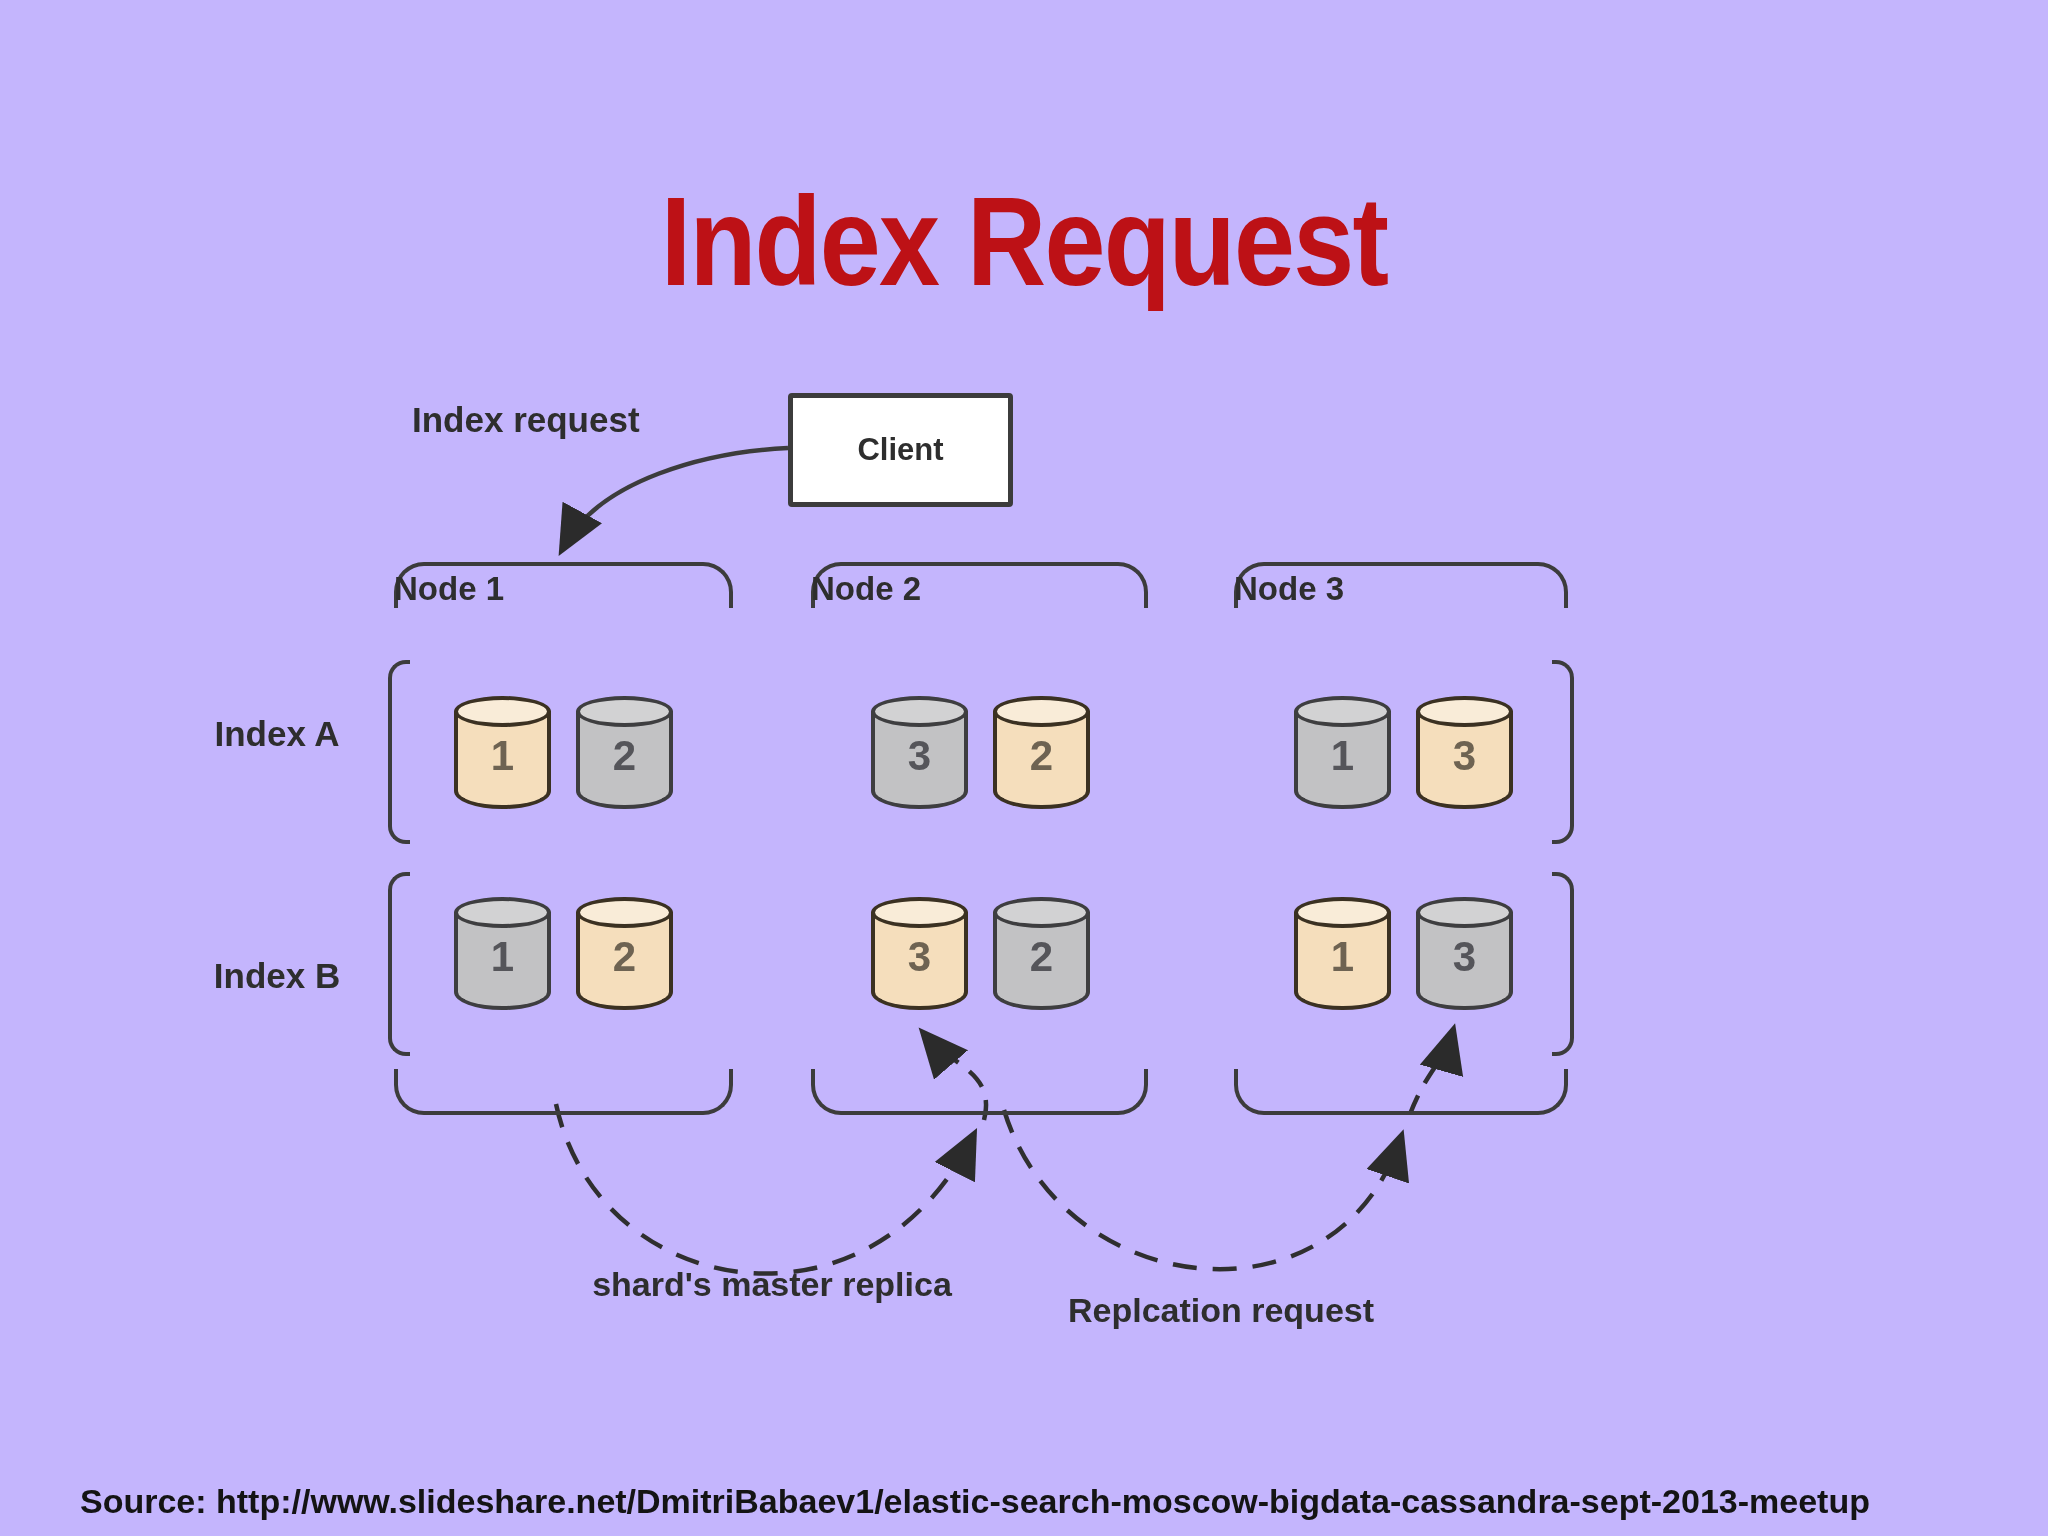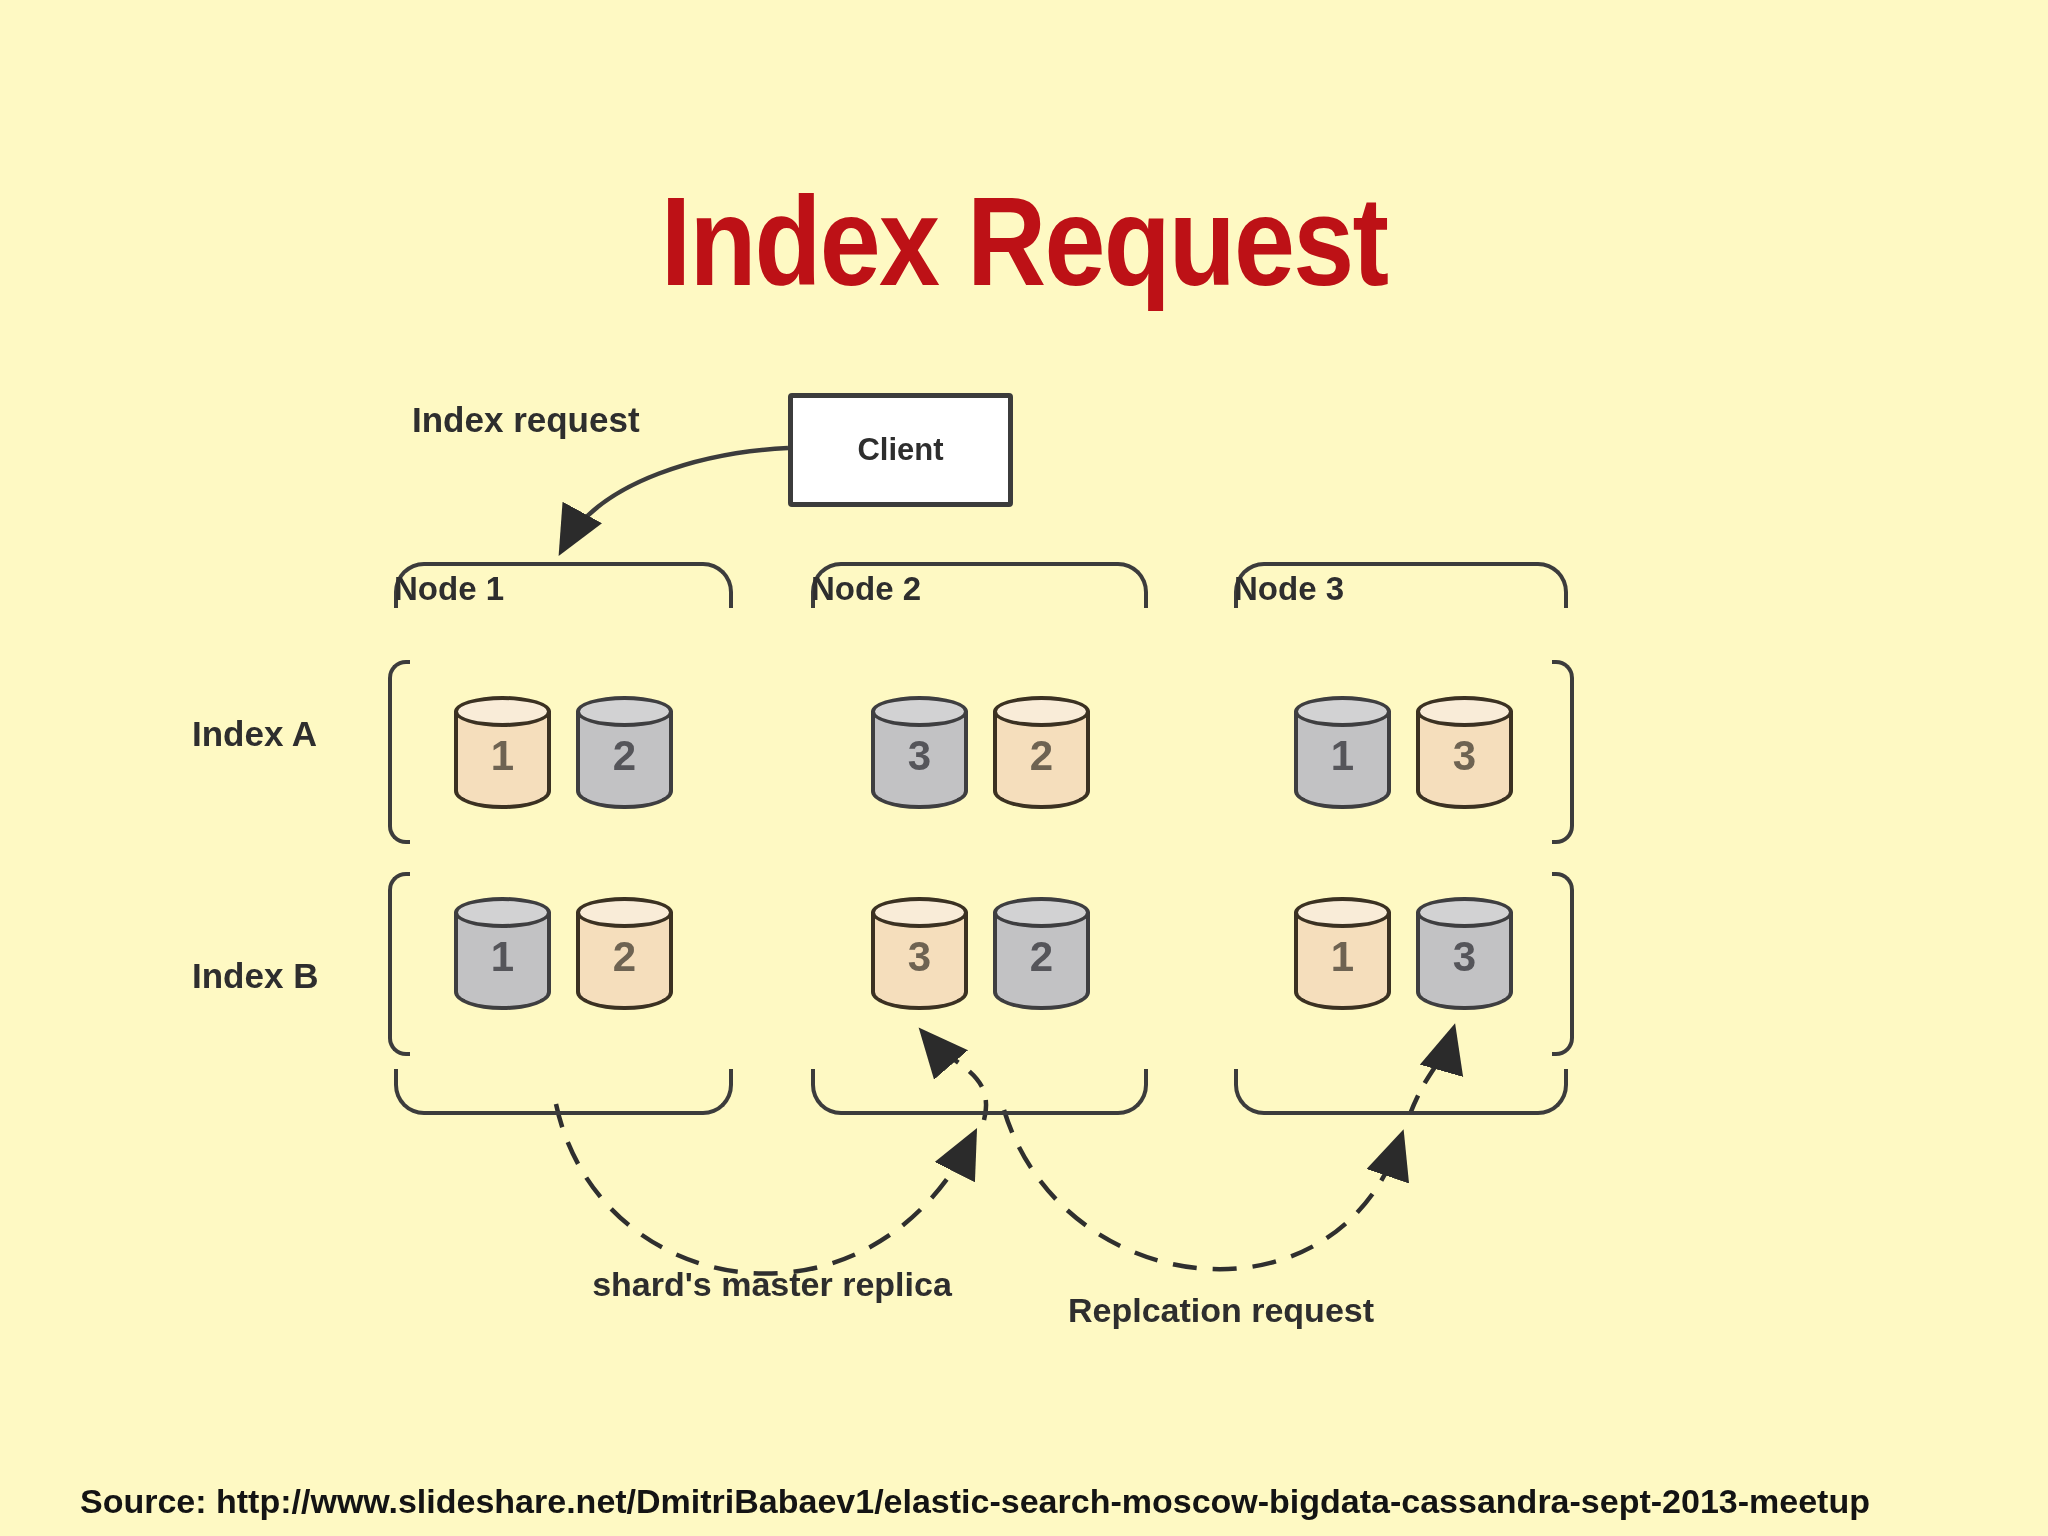--- a/index.html
+++ b/index.html
@@ -1,31 +1,31 @@
 <!DOCTYPE html>
 <html><head>
 <meta charset="utf-8">
 <style>
   :root{
     --line:#3c3c3c;
     --ink:#2e2e2e;
   }
   html,body{margin:0;padding:0;background:#ffffff;}
   body{font-family:"Liberation Sans", sans-serif;}
-  .slide{position:relative;width:2048px;height:1536px;background:#fef9c3;overflow:hidden;}
+  .slide{position:relative;width:2048px;height:1536px;background:#c4b5fd;overflow:hidden;}
 
   .page-title{
     position:absolute;left:0;right:0;top:84px;
     text-align:center;font-size:126px;font-weight:700;line-height:1.18;
     letter-spacing:-2px;transform:scaleX(0.87);
   }
 
   .diagram-label{position:absolute;color:var(--ink);font-weight:700;}
   .index-request-label{left:412px;top:400px;font-size:35px;}
-  .index-row-label{width:170px;text-align:left;font-size:35px;}
+  .index-row-label{width:170px;text-align:center;font-size:35px;}
   .index-a-label{left:192px;top:714px;}
   .index-b-label{left:192px;top:956px;}
 
   .client-box{
     position:absolute;left:788px;top:393px;width:215px;height:104px;
     border:5px solid var(--line);border-radius:4px;background:#fff;
     display:flex;align-items:center;justify-content:center;
     font-size:31px;font-weight:700;color:var(--ink);
   }
 

